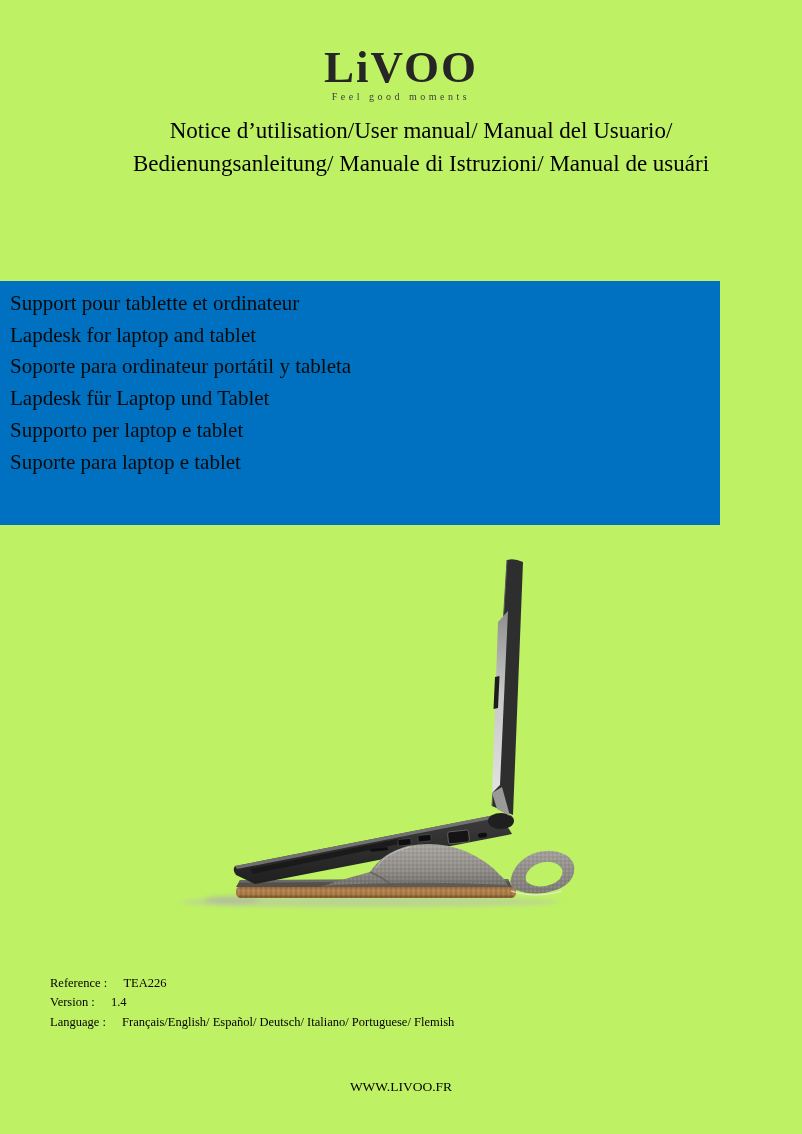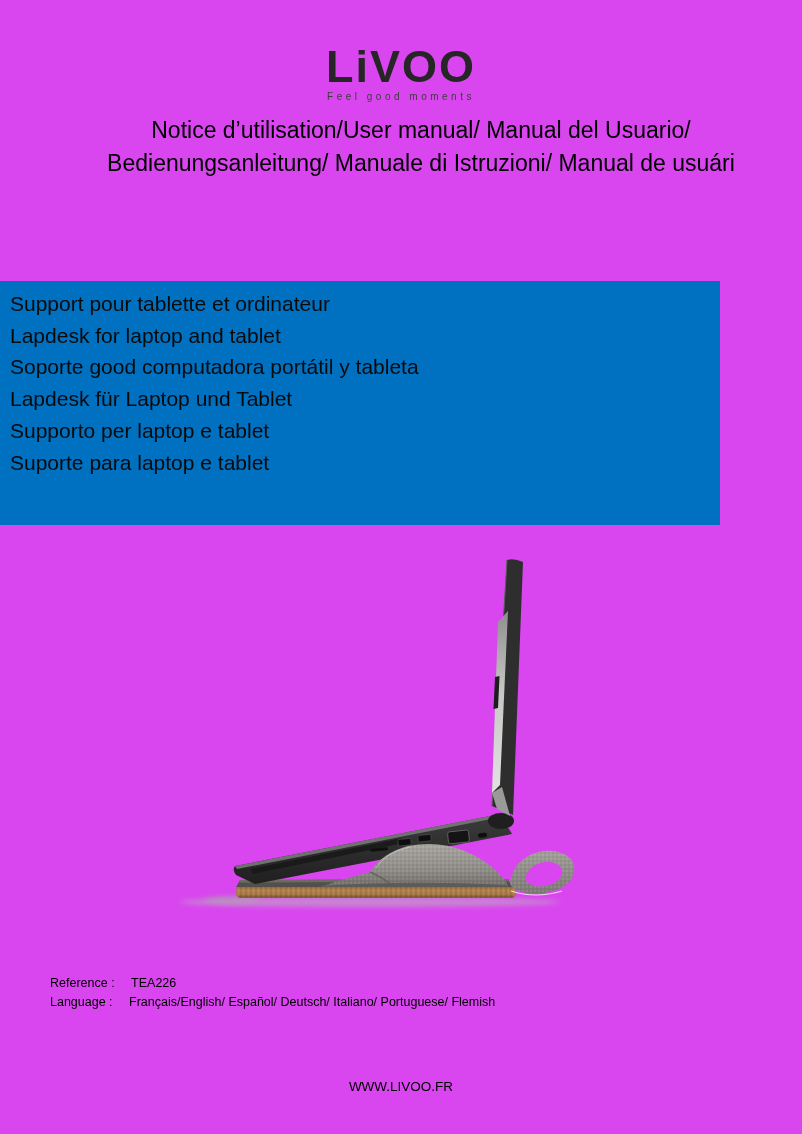--- a/index.html
+++ b/index.html
@@ -1,20 +1,20 @@
 <!DOCTYPE html>
 <html><head>
 <meta charset="utf-8">
 <style>
   html,body { margin:0; padding:0; background:#ffffff; }
   .page {
     position:relative;
     width:802px; height:1134px;
-    background:#d946ef;
-    font-family:Liberation Sans, sans-serif;
+    background:#bef264;
+    font-family:Liberation Serif, serif;
     color:#000;
     overflow:hidden;
   }
 
   
   .logo-block { position:absolute; top:44px; left:0; width:100%; text-align:center; }
   .brand {
     font-size:45px; font-weight:bold; letter-spacing:2px;
     color:#262626; line-height:46px;
   }
@@ -60,21 +60,21 @@
   </div>
 
   <div class="doc-title">
     <div class="line">Notice d’utilisation/User manual/ Manual del Usuario/</div>
     <div class="line">Bedienungsanleitung/ Manuale di Istruzioni/ Manual de usuári</div>
   </div>
 
   <div class="banner">
     <div class="bline">Support pour tablette et ordinateur</div>
     <div class="bline">Lapdesk for laptop and tablet</div>
-    <div class="bline">Soporte good computadora portátil y tableta</div>
+    <div class="bline">Soporte para ordinateur portátil y tableta</div>
     <div class="bline">Lapdesk für Laptop und Tablet</div>
     <div class="bline">Supporto per laptop e tablet</div>
     <div class="bline">Suporte para laptop e tablet</div>
   </div>
 
   <div class="figure">
     <svg width="460" height="370" viewBox="0 0 460 370">
       <defs>
         <linearGradient id="woodGrad" x1="0" y1="0" x2="0" y2="1">
           <stop offset="0" stop-color="#8a5f36"></stop>
@@ -171,20 +171,24 @@
       </g>
     </svg>
   </div>
 
   <div class="refblock">
     <div class="refrow">
       <span class="lab">Reference :</span>
       <span class="val">TEA226</span>
     </div>
     <div class="refrow">
+      <span class="lab">Version :</span>
+      <span class="val">1.4</span>
+    </div>
+    <div class="refrow">
       <span class="lab">Language :</span>
       <span class="val">Français/English/ Español/ Deutsch/ Italiano/ Portuguese/ Flemish</span>
     </div>
   </div>
 
   <div class="footer">
     <span>WWW.LIVOO.FR</span>
   </div>
 
 </div>

